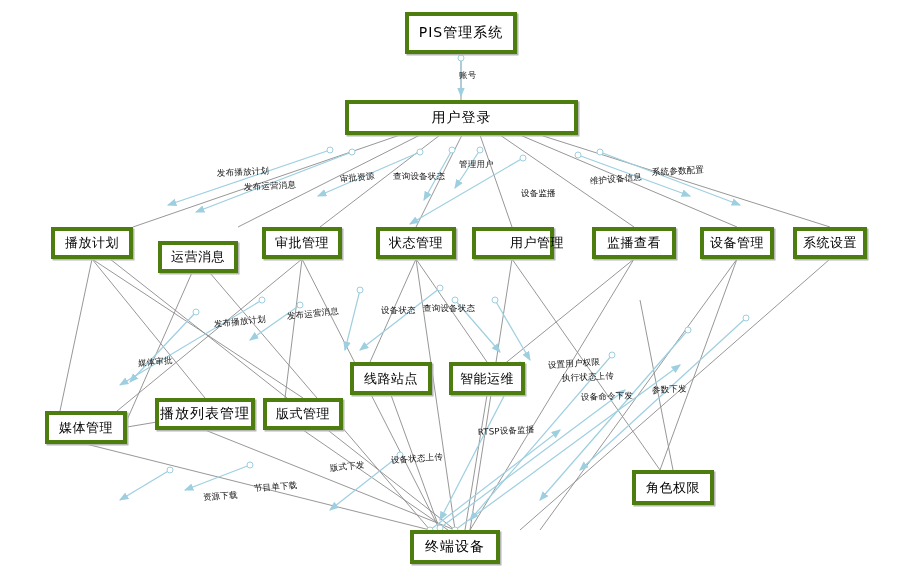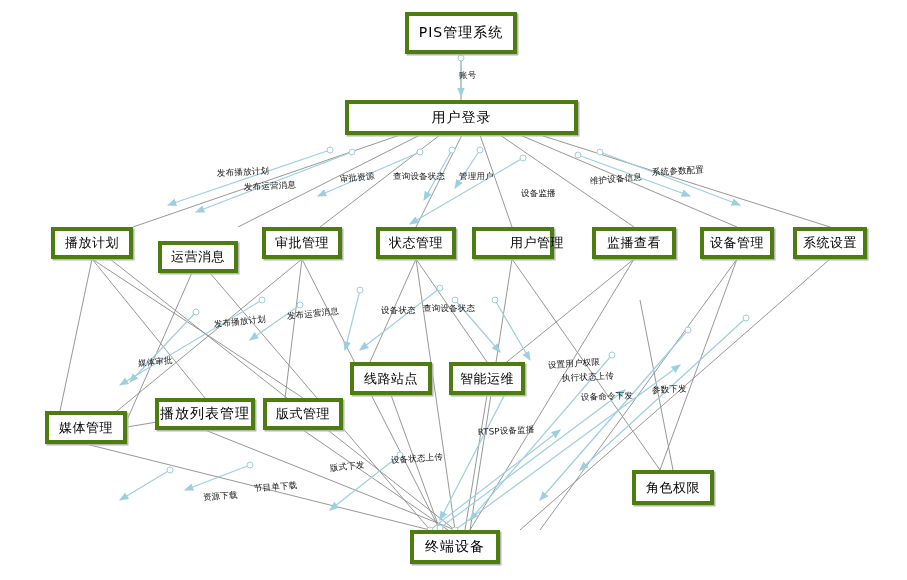--- a/index.html
+++ b/index.html
@@ -185,21 +185,21 @@
       <span>角色权限</span>
     </div>
     <div class="node" style="left: 410px; top: 530px; width: 90px; height: 34px; text-align: center;">
       <span>终端设备</span>
     </div>
     <div class="edge-label" style="left: 459px; top: 70px; transform: rotate(0deg);">账号</div>
     <div class="edge-label" style="left: 217px; top: 168px; transform: rotate(-3deg);">发布播放计划</div>
     <div class="edge-label" style="left: 244px; top: 182px; transform: rotate(-3deg);">发布运营消息</div>
     <div class="edge-label" style="left: 340px; top: 174px; transform: rotate(-6deg);">审批资源</div>
     <div class="edge-label" style="left: 393px; top: 171px; transform: rotate(0deg);">查询设备状态</div>
-    <div class="edge-label" style="left: 459px; top: 171px; transform: rotate(0deg); font-family: Liberation Serif, serif;">管理用户</div>
+    <div class="edge-label" style="left: 459px; top: 159px; transform: rotate(0deg); font-family: Liberation Serif, serif;">管理用户</div>
     <div class="edge-label" style="left: 521px; top: 188px; transform: rotate(0deg);">设备监播</div>
     <div class="edge-label" style="left: 590px; top: 176px; transform: rotate(-5deg);">维护设备信息</div>
     <div class="edge-label" style="left: 652px; top: 167px; transform: rotate(-3deg);">系统参数配置</div>
     <div class="edge-label" style="left: 214px; top: 319px; transform: rotate(-6deg);">发布播放计划</div>
     <div class="edge-label" style="left: 287px; top: 311px; transform: rotate(-6deg);">发布运营消息</div>
     <div class="edge-label" style="left: 138px; top: 358px; transform: rotate(-5deg);">媒体审批</div>
     <div class="edge-label" style="left: 381px; top: 305px; transform: rotate(0deg);">设备状态</div>
     <div class="edge-label" style="left: 423px; top: 303px; transform: rotate(0deg);">查询设备状态</div>
     <div class="edge-label" style="left: 548px; top: 360px; transform: rotate(-4deg);">设置用户权限</div>
     <div class="edge-label" style="left: 562px; top: 373px; transform: rotate(-3deg);">执行状态上传</div>

